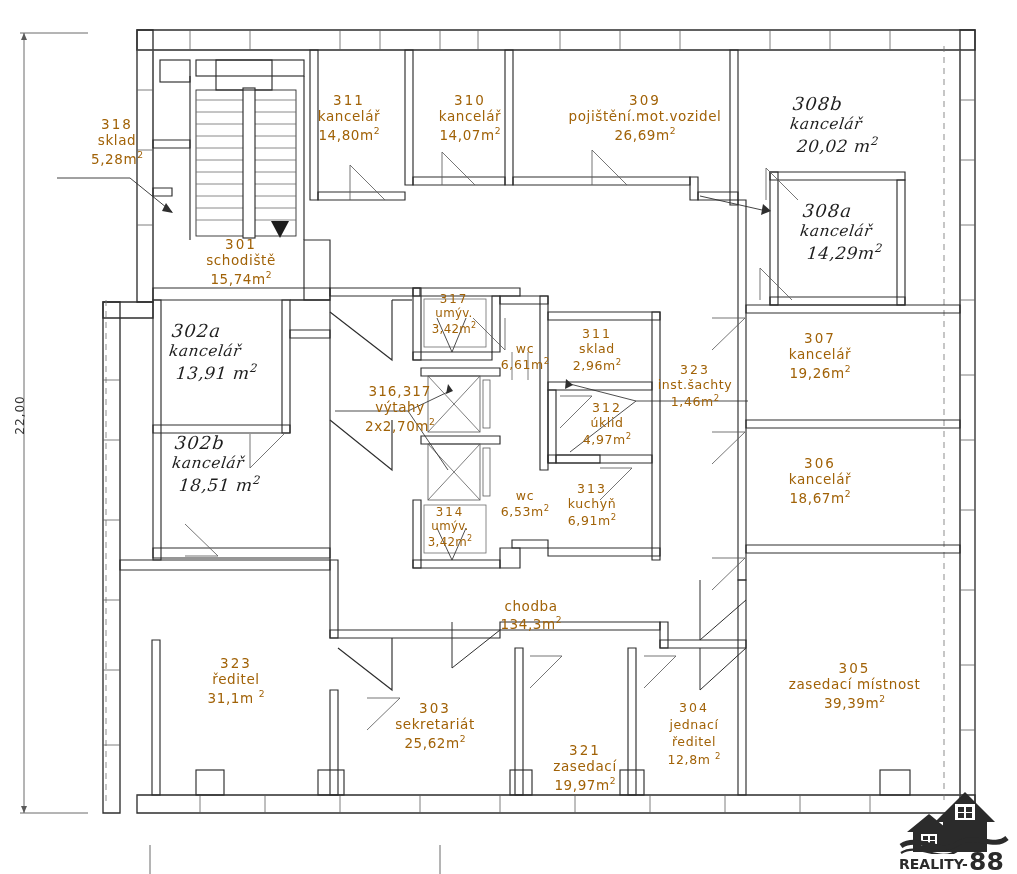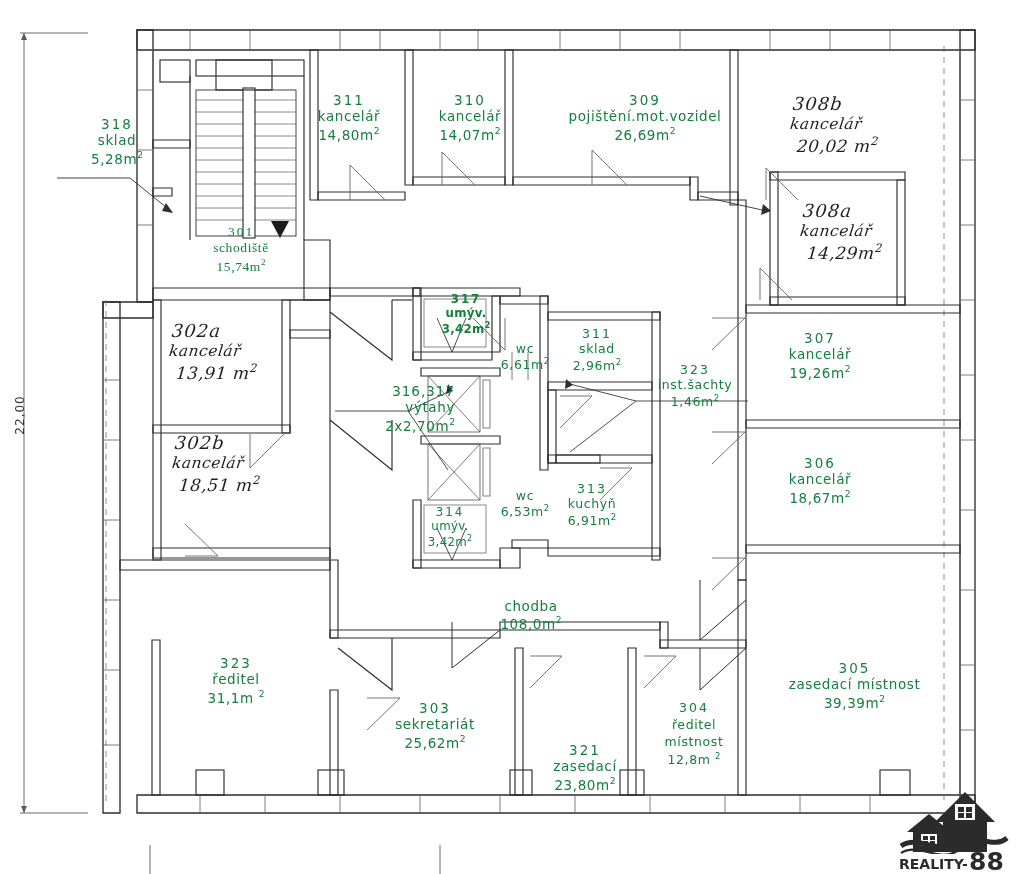--- a/index.html
+++ b/index.html
@@ -1,21 +1,21 @@
 <!DOCTYPE html>
 <html><head>
 <meta charset="utf-8">
 <style>
   html,body{margin:0;padding:0;background:#ffffff;}
   body{font-family:"DejaVu Sans","Liberation Sans",sans-serif;}
   #page{position:relative;width:1017px;height:874px;background:#fff;overflow:hidden;}
 
   svg{position:absolute;left:0;top:0;width:1017px;height:874px;}
 
-  .lbl{position:absolute;text-align:center;color:#15803d;line-height:1.22;
+  .lbl{position:absolute;text-align:center;color:#a16207;line-height:1.22;
        font-family:"DejaVu Sans","Liberation Sans",sans-serif;
        font-size:13.5px;letter-spacing:.6px;white-space:nowrap;}
   .lbl .num{display:block;letter-spacing:2px;}
   .lbl .nm{display:block;}
   .lbl .ar{display:block;}
   .lbl.sm{font-size:12.5px;}
   .lbl.xs{font-size:11.8px;letter-spacing:.3px;}
 
   
   .hand{position:absolute;color:#1d1d1d;white-space:nowrap;
@@ -346,21 +346,21 @@
 
     </g>
   </svg>
 
   <div class="lbl" style="left:57px;top:116px;width:120px;">
     <span class="num">318</span>
     <span class="nm">sklad</span>
     <span class="ar"><span>5,28m</span><sup>2</sup></span>
   </div>
 
-  <div class="lbl" style="left:171px;top:224px;width:140px;font-family:Liberation Serif, serif;">
+  <div class="lbl" style="left:171px;top:236px;width:140px;">
     <span class="num">301</span>
     <span class="nm">schodiště</span>
     <span class="ar"><span>15,74m</span><sup>2</sup></span>
   </div>
 
   <div class="lbl" style="left:294px;top:92px;width:110px;">
     <span class="num">311</span>
     <span class="nm">kancelář</span>
     <span class="ar"><span>14,80m</span><sup>2</sup></span>
   </div>
@@ -388,38 +388,43 @@
     <span class="nm">kancelář</span>
     <span class="ar"><span>18,67m</span><sup>2</sup></span>
   </div>
 
   <div class="lbl" style="left:762px;top:660px;width:185px;">
     <span class="num">305</span>
     <span class="nm">zasedací místnost</span>
     <span class="ar"><span>39,39m</span><sup>2</sup></span>
   </div>
 
-  <div class="lbl xs" style="left:424px;top:292px;width:84px;font-weight:bold;">
+  <div class="lbl xs" style="left:412px;top:292px;width:84px;">
     <span class="num">317</span>
     <span class="nm">umýv.</span>
     <span class="ar"><span>3,42m</span><sup>2</sup></span>
   </div>
 
   <div class="lbl xs" style="left:414px;top:505px;width:72px;">
     <span class="num">314</span>
     <span class="nm">umýv.</span>
     <span class="ar"><span>3,42m</span><sup>2</sup></span>
   </div>
 
   <div class="lbl sm" style="left:556px;top:326px;width:82px;">
     <span class="num">311</span>
     <span class="nm">sklad</span>
     <span class="ar"><span>2,96m</span><sup>2</sup></span>
   </div>
 
+  <div class="lbl sm" style="left:569px;top:400px;width:76px;">
+    <span class="num">312</span>
+    <span class="nm">úklid</span>
+    <span class="ar"><span>4,97m</span><sup>2</sup></span>
+  </div>
 
   <div class="lbl sm" style="left:550px;top:481px;width:84px;">
     <span class="num">313</span>
     <span class="nm">kuchyň</span>
     <span class="ar"><span>6,91m</span><sup>2</sup></span>
   </div>
 
   <div class="lbl sm" style="left:641px;top:362px;width:108px;">
     <span class="num">323</span>
     <span class="nm">inst.šachty</span>
@@ -434,46 +439,46 @@
 
   <div class="lbl" style="left:370px;top:700px;width:130px;">
     <span class="num">303</span>
     <span class="nm">sekretariát</span>
     <span class="ar"><span>25,62m</span><sup>2</sup></span>
   </div>
 
   <div class="lbl" style="left:530px;top:700px;width:110px;margin-top:42px;">
     <span class="num">321</span>
     <span class="nm">zasedací</span>
-    <span class="ar"><span>23,80m</span><sup>2</sup></span>
+    <span class="ar"><span>19,97m</span><sup>2</sup></span>
   </div>
 
   <div class="lbl sm" style="left:645px;top:700px;width:98px;line-height:1.35;">
     <span class="num">304</span>
-    <span class="nm" style="white-space:normal;">ředitel místnost</span>
+    <span class="nm" style="white-space:normal;">jednací ředitel</span>
     <span class="ar"><span>12,8m </span><sup>2</sup></span>
   </div>
 
-  <div class="lbl" style="left:345px;top:383px;width:110px;text-align:right;">
+  <div class="lbl" style="left:345px;top:383px;width:110px;text-align:center;">
     <span class="num" style="letter-spacing:1px;">316,317</span>
     <span class="nm">výtahy</span>
     <span class="ar"><span>2x2,70m</span><sup>2</sup></span>
   </div>
 
   <div class="lbl sm" style="left:492px;top:341px;width:66px;">
     <span class="nm">wc</span>
     <span class="ar"><span>6,61m</span><sup>2</sup></span>
   </div>
   <div class="lbl sm" style="left:492px;top:488px;width:66px;">
     <span class="nm">wc</span>
     <span class="ar"><span>6,53m</span><sup>2</sup></span>
   </div>
   <div class="lbl" style="left:478px;top:598px;width:106px;">
     <span class="nm">chodba</span>
-    <span class="ar"><span>108,0m</span><sup>2</sup></span>
+    <span class="ar"><span>134,3m</span><sup>2</sup></span>
   </div>
 
   <div class="hand" style="left:172px;top:320px;">
     <span class="num">302a</span>
     <span class="nm">kancelář</span>
     <span class="ar"><span>13,91 m</span><sup>2</sup></span>
   </div>
 
   <div class="hand" style="left:175px;top:432px;">
     <span class="num">302b</span>

